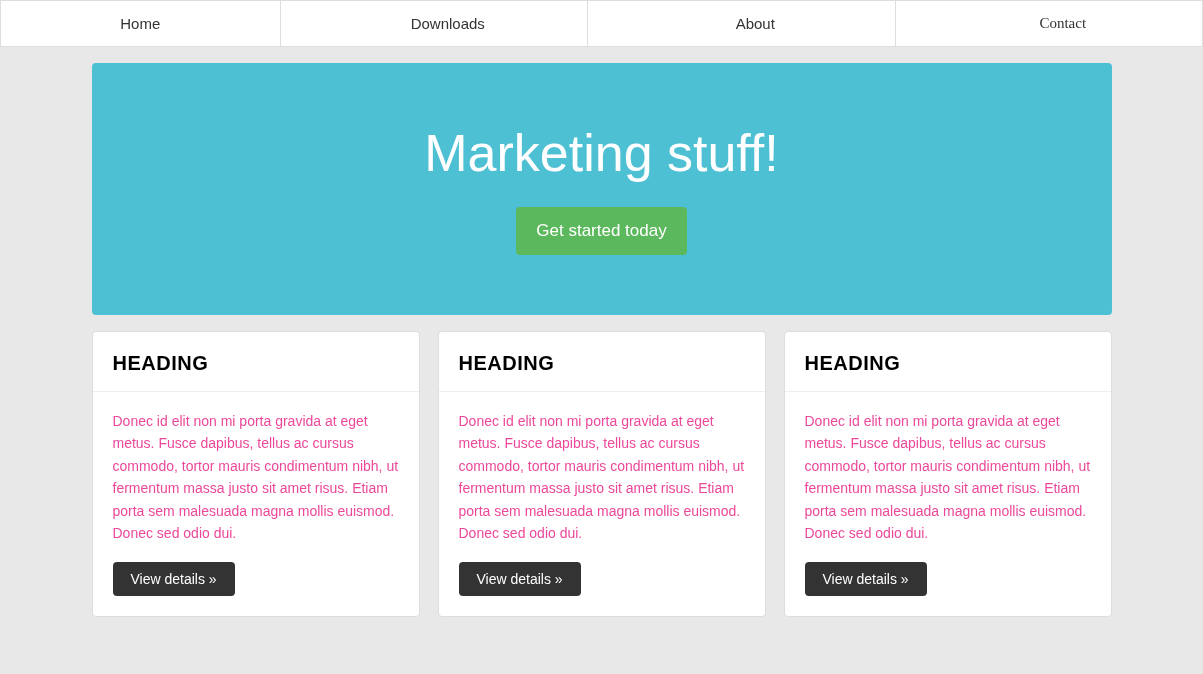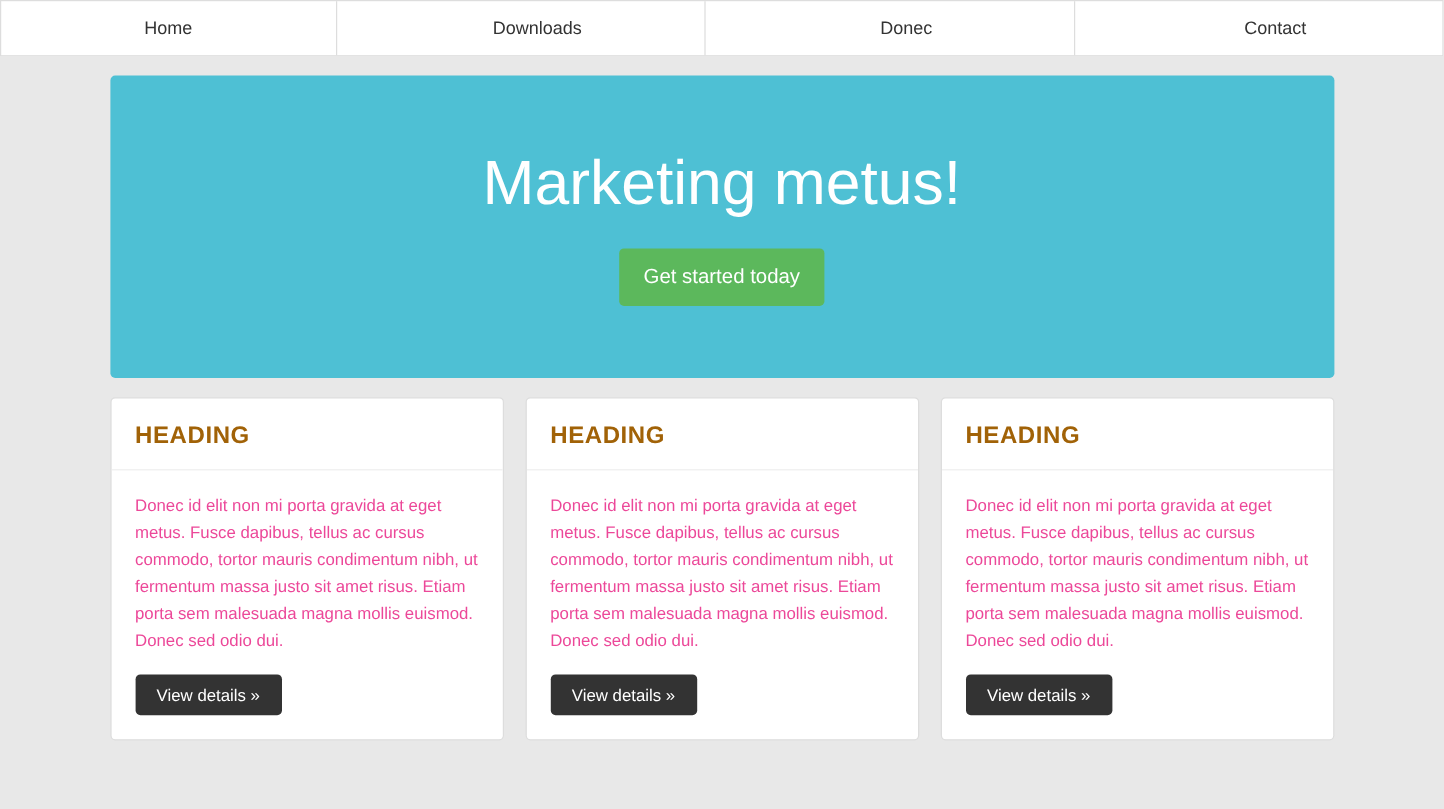--- a/index.html
+++ b/index.html
@@ -21,21 +21,21 @@
     }
     .nav-item {
       flex: 1;
       text-align: center;
       padding: 14px 0;
       font-size: 15px;
       color: #333;
       cursor: pointer;
       border-right: 1px solid #ddd;
     }
-    .nav-item:last-child { border-right: none; }
+    .nav-item:last-child { border-right: none; font-family: Liberation Serif, serif; }
 
     
     .hero {
       background-color: #4ec0d4;
       margin: 16px auto;
       max-width: 1020px;
       border-radius: 4px;
       text-align: center;
       padding: 60px 80px;
       color: #fff;
@@ -73,21 +73,21 @@
       border: 1px solid #ddd;
       border-radius: 4px;
       flex: 1;
       padding: 0;
       overflow: hidden;
     }
     .card-heading {
       padding: 20px 20px 16px 20px;
       font-size: 20px;
       font-weight: bold;
-      color: #a16207;
+      color: #000000;
       border-bottom: 1px solid #eee;
       letter-spacing: 0.5px;
     }
     .card-body {
       padding: 18px 20px;
       font-size: 14px;
       color: #ec4899;
       line-height: 1.6;
     }
     .card-footer {
@@ -102,26 +102,26 @@
       font-size: 14px;
       cursor: pointer;
     }
   </style>
 </head>
 <body>
 
 <nav>
   <div class="nav-item">Home</div>
   <div class="nav-item">Downloads</div>
-  <div class="nav-item">Donec</div>
+  <div class="nav-item">About</div>
   <div class="nav-item">Contact</div>
 </nav>
 
 <section class="hero">
-  <h1 class="hero-title">Marketing metus!</h1>
+  <h1 class="hero-title">Marketing stuff!</h1>
   <button class="hero-btn">Get started today</button>
 </section>
 
 <div class="cards-section">
   <div class="card">
     <div class="card-heading">HEADING</div>
     <div class="card-body">Donec id elit non mi porta gravida at eget metus. Fusce dapibus, tellus ac cursus commodo, tortor mauris condimentum nibh, ut fermentum massa justo sit amet risus. Etiam porta sem malesuada magna mollis euismod. Donec sed odio dui.</div>
     <div class="card-footer">
       <button class="view-btn">View details »</button>
     </div>

